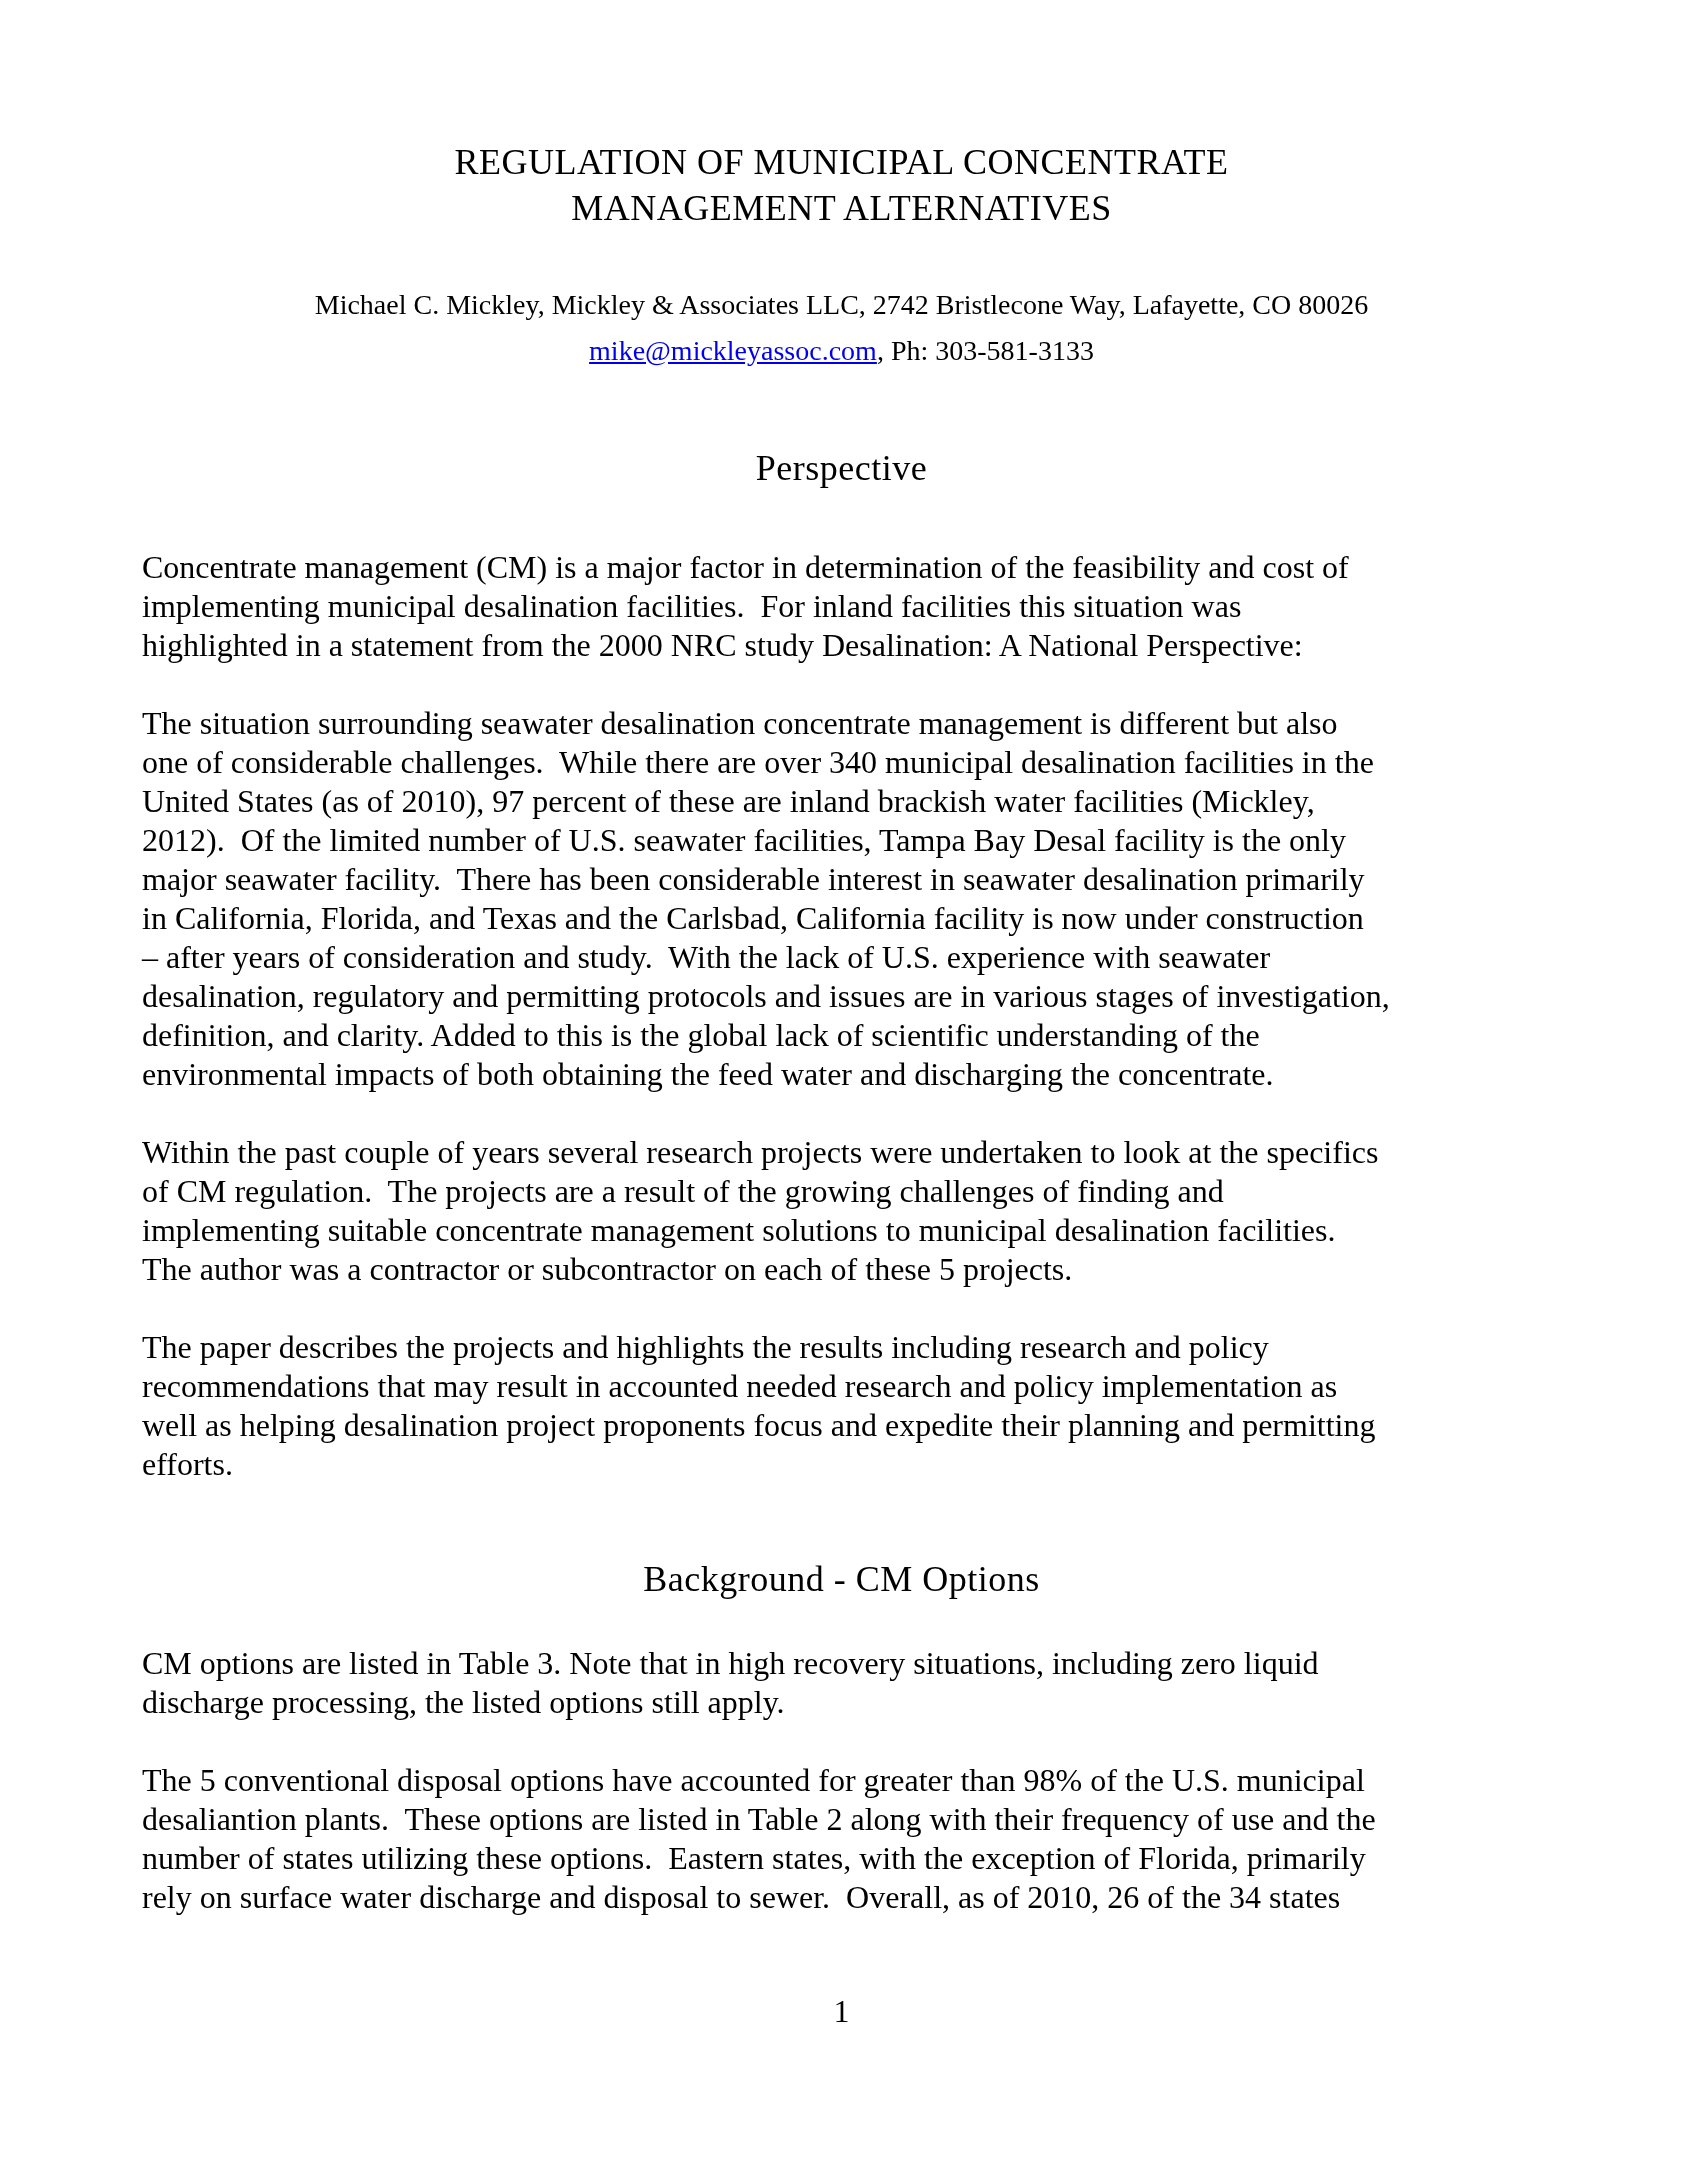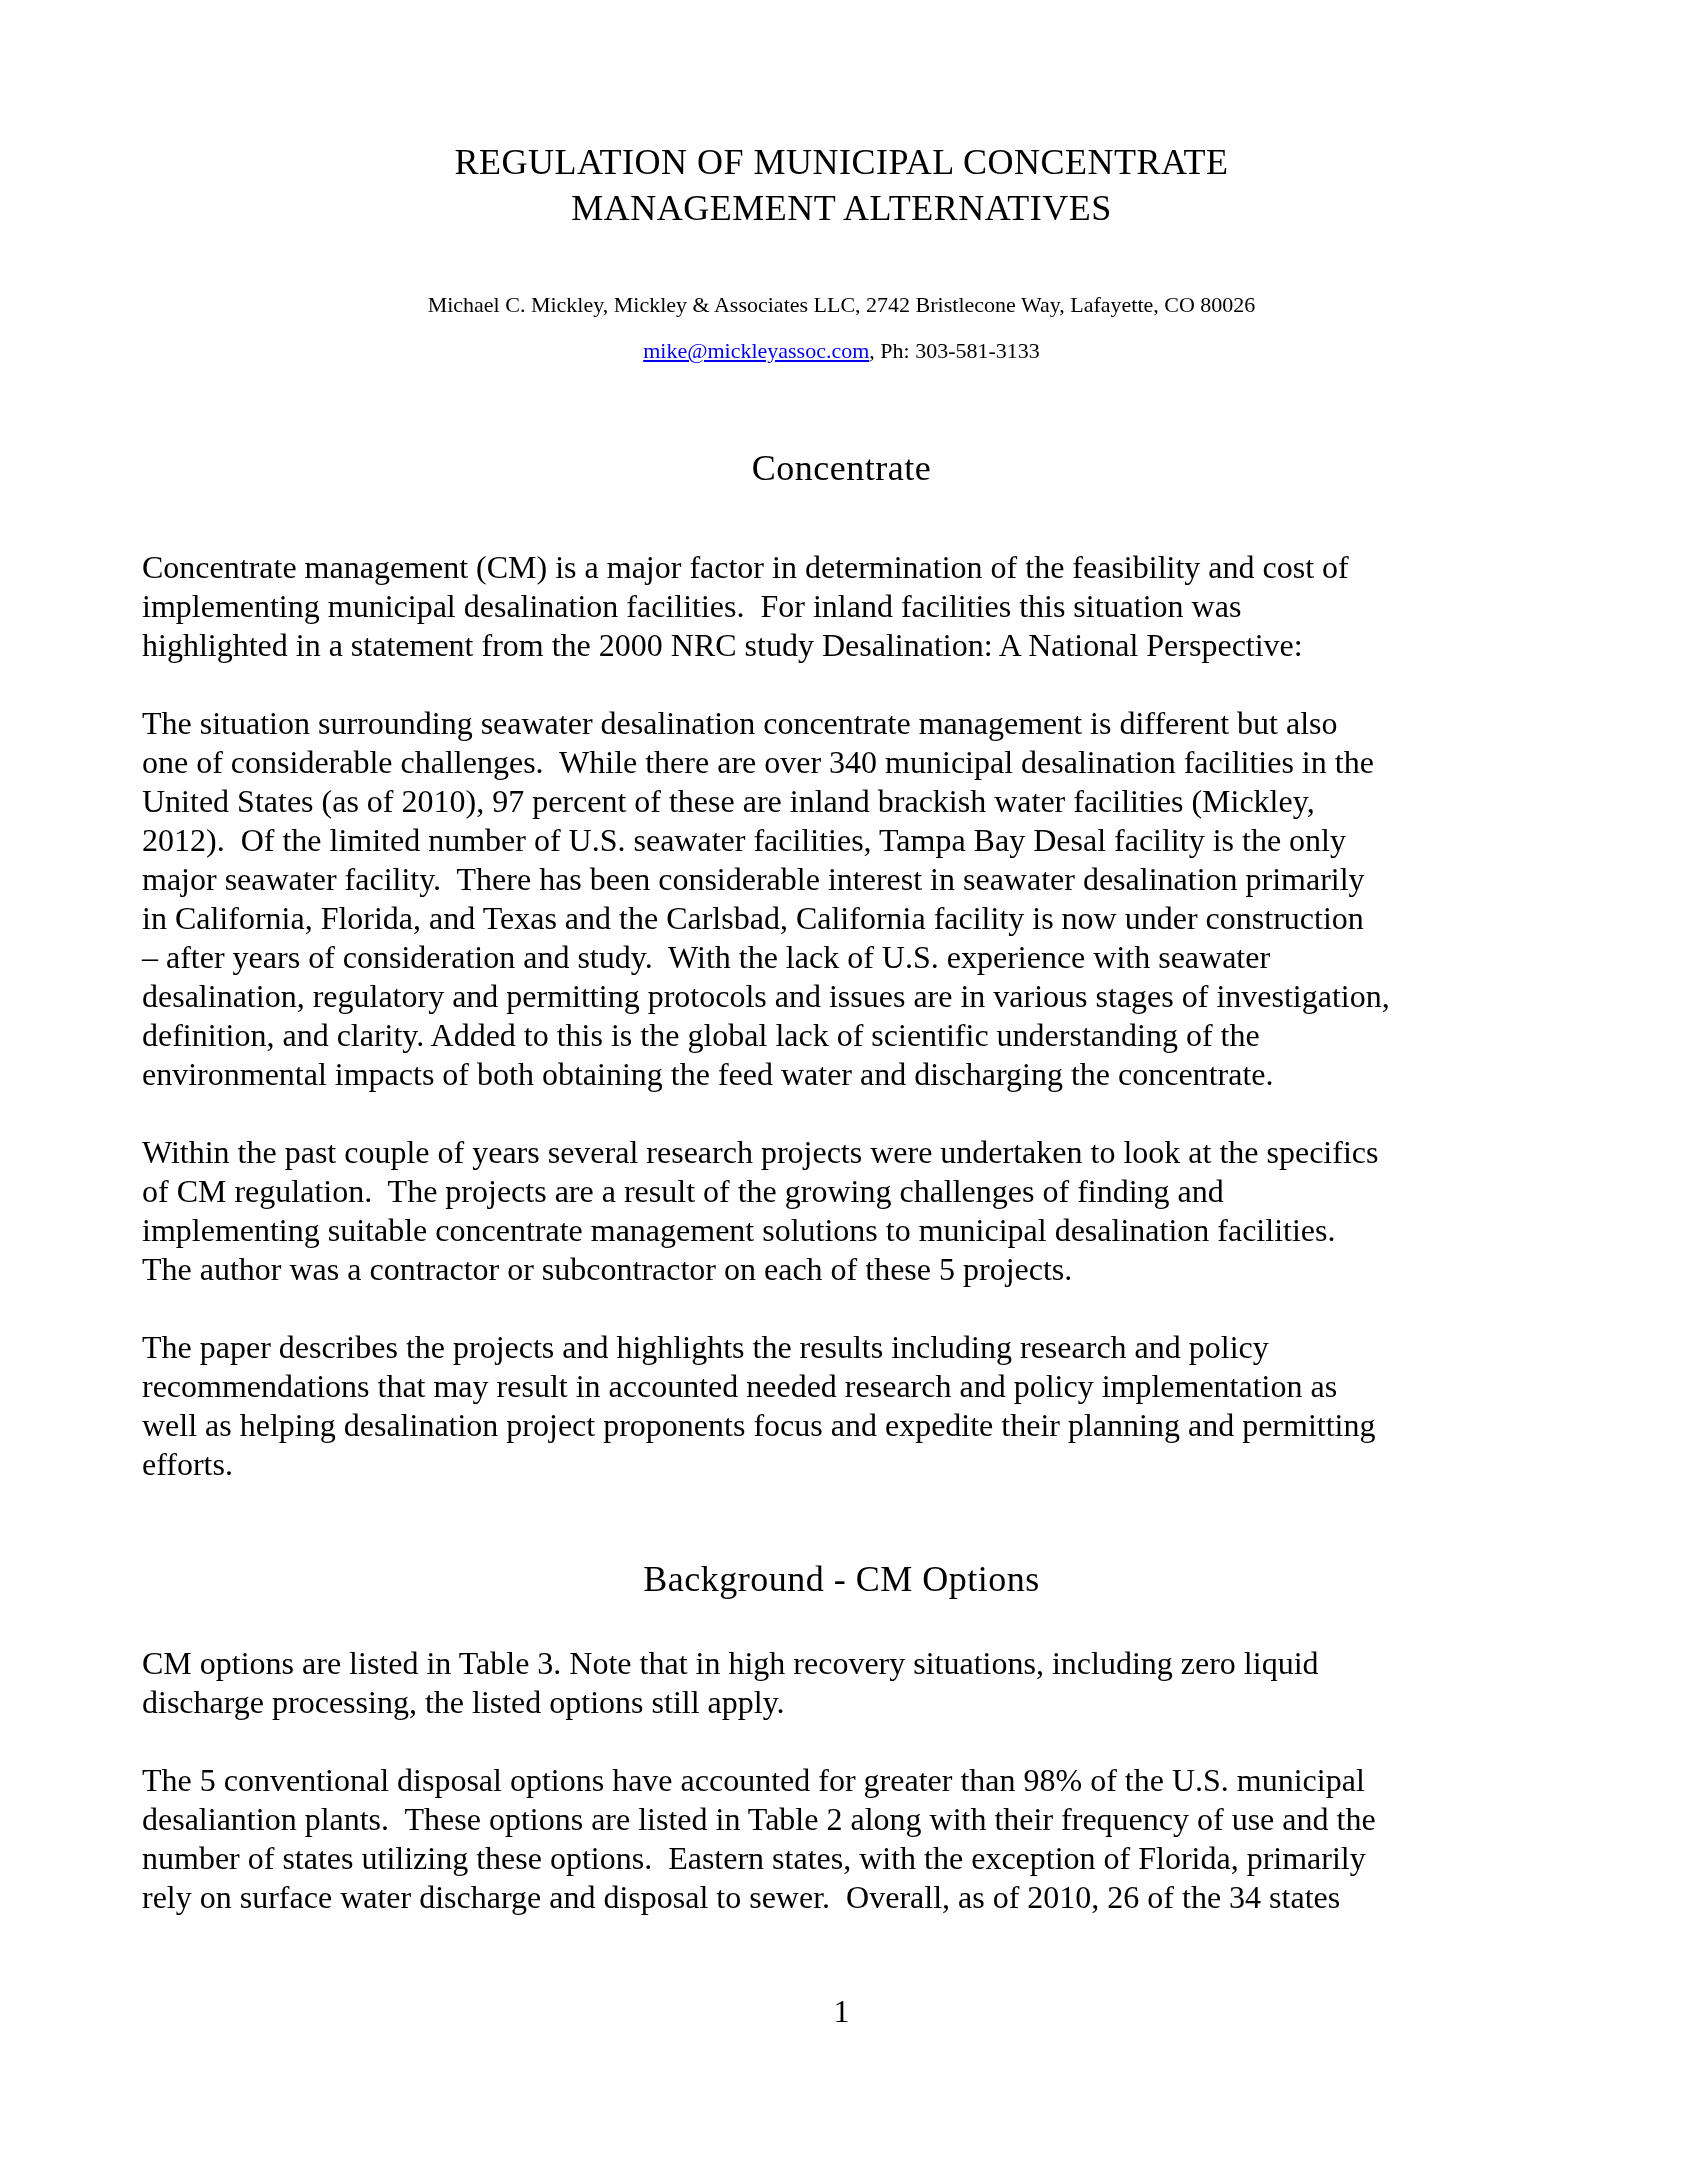--- a/index.html
+++ b/index.html
@@ -21,21 +21,21 @@
   .doc-title {
     text-align: center;
     font-size: 36px;
     line-height: 46px;
     white-space: pre-line;
     letter-spacing: 0.5px;
   }
   .author-block {
     margin-top: 51px;
     text-align: center;
-    font-size: 22px;
+    font-size: 28px;
     line-height: 46px;
   }
   .email-link {
     color: var(--link-color, #0000EE);
     text-decoration: underline;
     cursor: pointer;
   }
   .section-heading {
     text-align: center;
     font-size: 36px;
@@ -77,21 +77,21 @@
   <div class="doc-title">REGULATION OF MUNICIPAL CONCENTRATE
 MANAGEMENT ALTERNATIVES</div>
 
   <div class="author-block">
     <div>Michael C. Mickley, Mickley &amp; Associates LLC, 2742 Bristlecone Way, Lafayette, CO 80026</div>
     <div>
       <a class="email-link">mike@mickleyassoc.com</a><span>, Ph: 303-581-3133</span>
     </div>
   </div>
 
-  <div class="section-heading heading-intro">Concentrate</div>
+  <div class="section-heading heading-intro">Perspective</div>
 
   <div class="para first">Concentrate management (CM) is a major factor in determination of the feasibility and cost of
 implementing municipal desalination facilities.  For inland facilities this situation was
 highlighted in a statement from the 2000 NRC study Desalination: A National Perspective:</div>
 
 
   <div class="para">The situation surrounding seawater desalination concentrate management is different but also
 one of considerable challenges.  While there are over 340 municipal desalination facilities in the
 United States (as of 2010), 97 percent of these are inland brackish water facilities (Mickley,
 2012).  Of the limited number of U.S. seawater facilities, Tampa Bay Desal facility is the only

